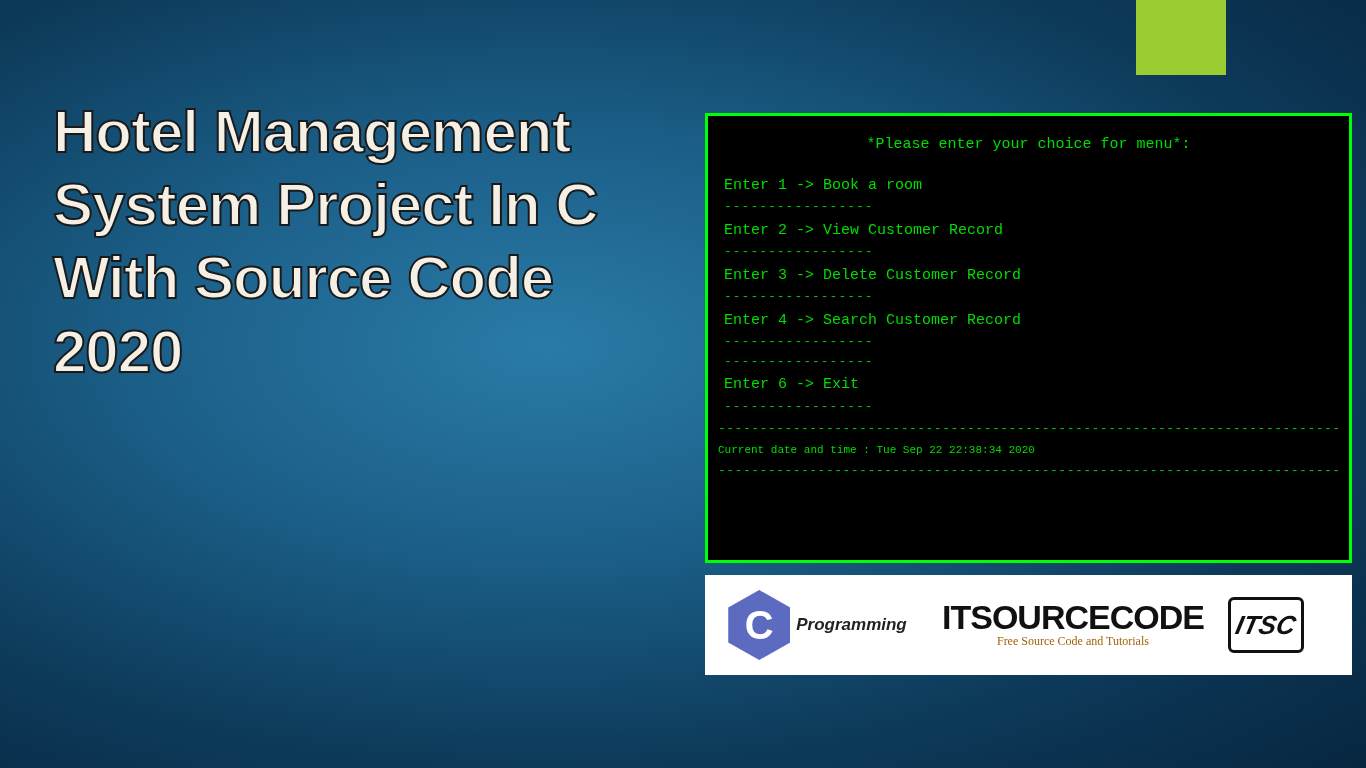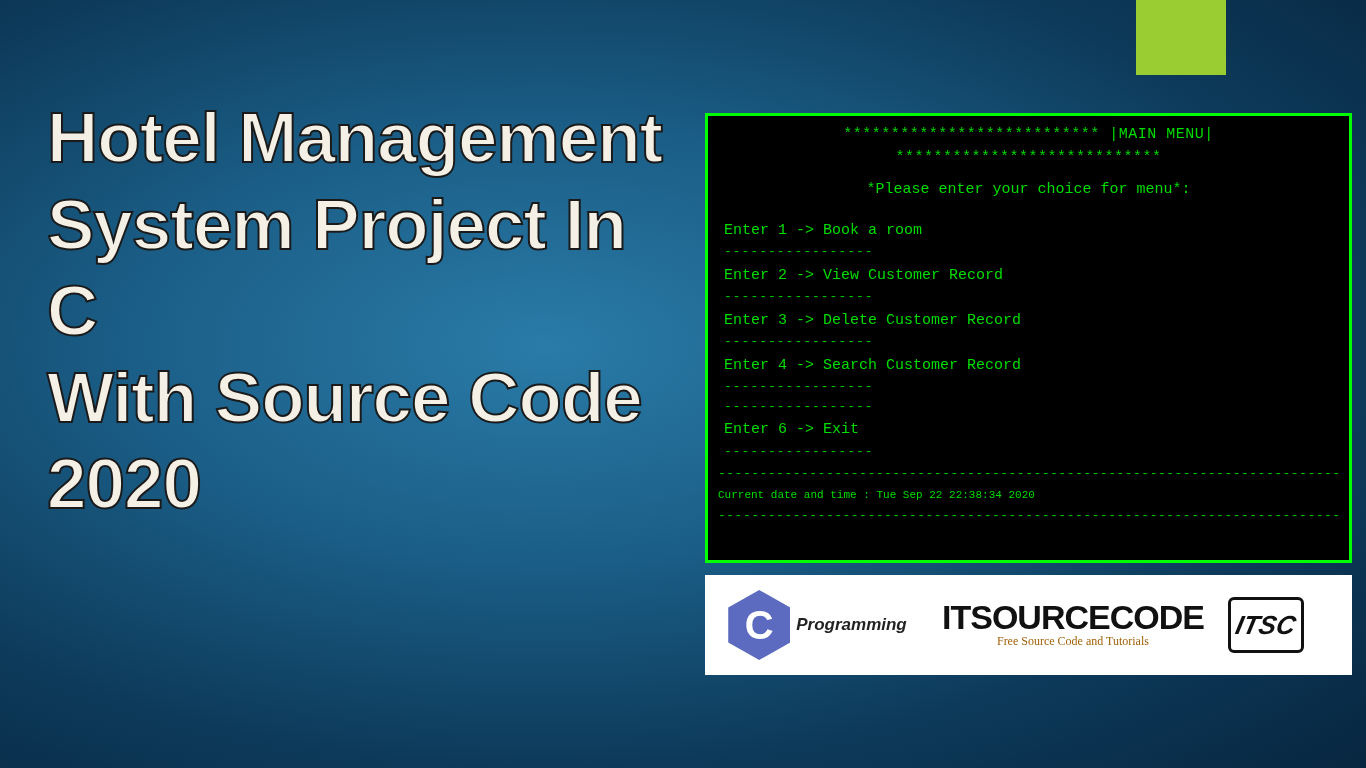--- a/index.html
+++ b/index.html
@@ -14,27 +14,27 @@
     .green-accent {
       position: absolute;
       top: 0;
       right: 140px;
       width: 90px;
       height: 75px;
       background: #9acd32;
     }
     .main-title {
       position: absolute;
-      left: 47px;
+      left: 53px;
       top: 95px;
       width: 620px;
       color: #f5f0e6;
       font-family: "Arial Black", Arial, sans-serif;
       font-weight: 900;
-      font-size: 71px;
+      font-size: 60px;
       line-height: 1.22;
       -webkit-text-stroke: 2px #1a1a1a;
       letter-spacing: -1px;
     }
     .terminal {
       position: absolute;
       top: 113px;
       right: 14px;
       width: 647px;
       height: 450px;
@@ -141,21 +141,20 @@
 <div class="green-accent"></div>
 
 <div class="main-title">
   <div>Hotel Management</div>
   <div>System Project  In C</div>
   <div>With Source Code</div>
   <div>2020</div>
 </div>
 
 <div class="terminal">
-  <div class="term-header">***************************  |MAIN MENU|  ****************************</div>
   <div class="term-prompt">*Please enter your choice for menu*:</div>
   <div class="menu-item">Enter 1 -&gt; Book a room</div>
   <div class="dashes">-----------------</div>
   <div class="menu-item">Enter 2 -&gt; View Customer Record</div>
   <div class="dashes">-----------------</div>
   <div class="menu-item">Enter 3 -&gt; Delete Customer Record</div>
   <div class="dashes">-----------------</div>
   <div class="menu-item">Enter 4 -&gt; Search Customer Record</div>
   <div class="dashes">-----------------</div>
   <div class="dashes">-----------------</div>

